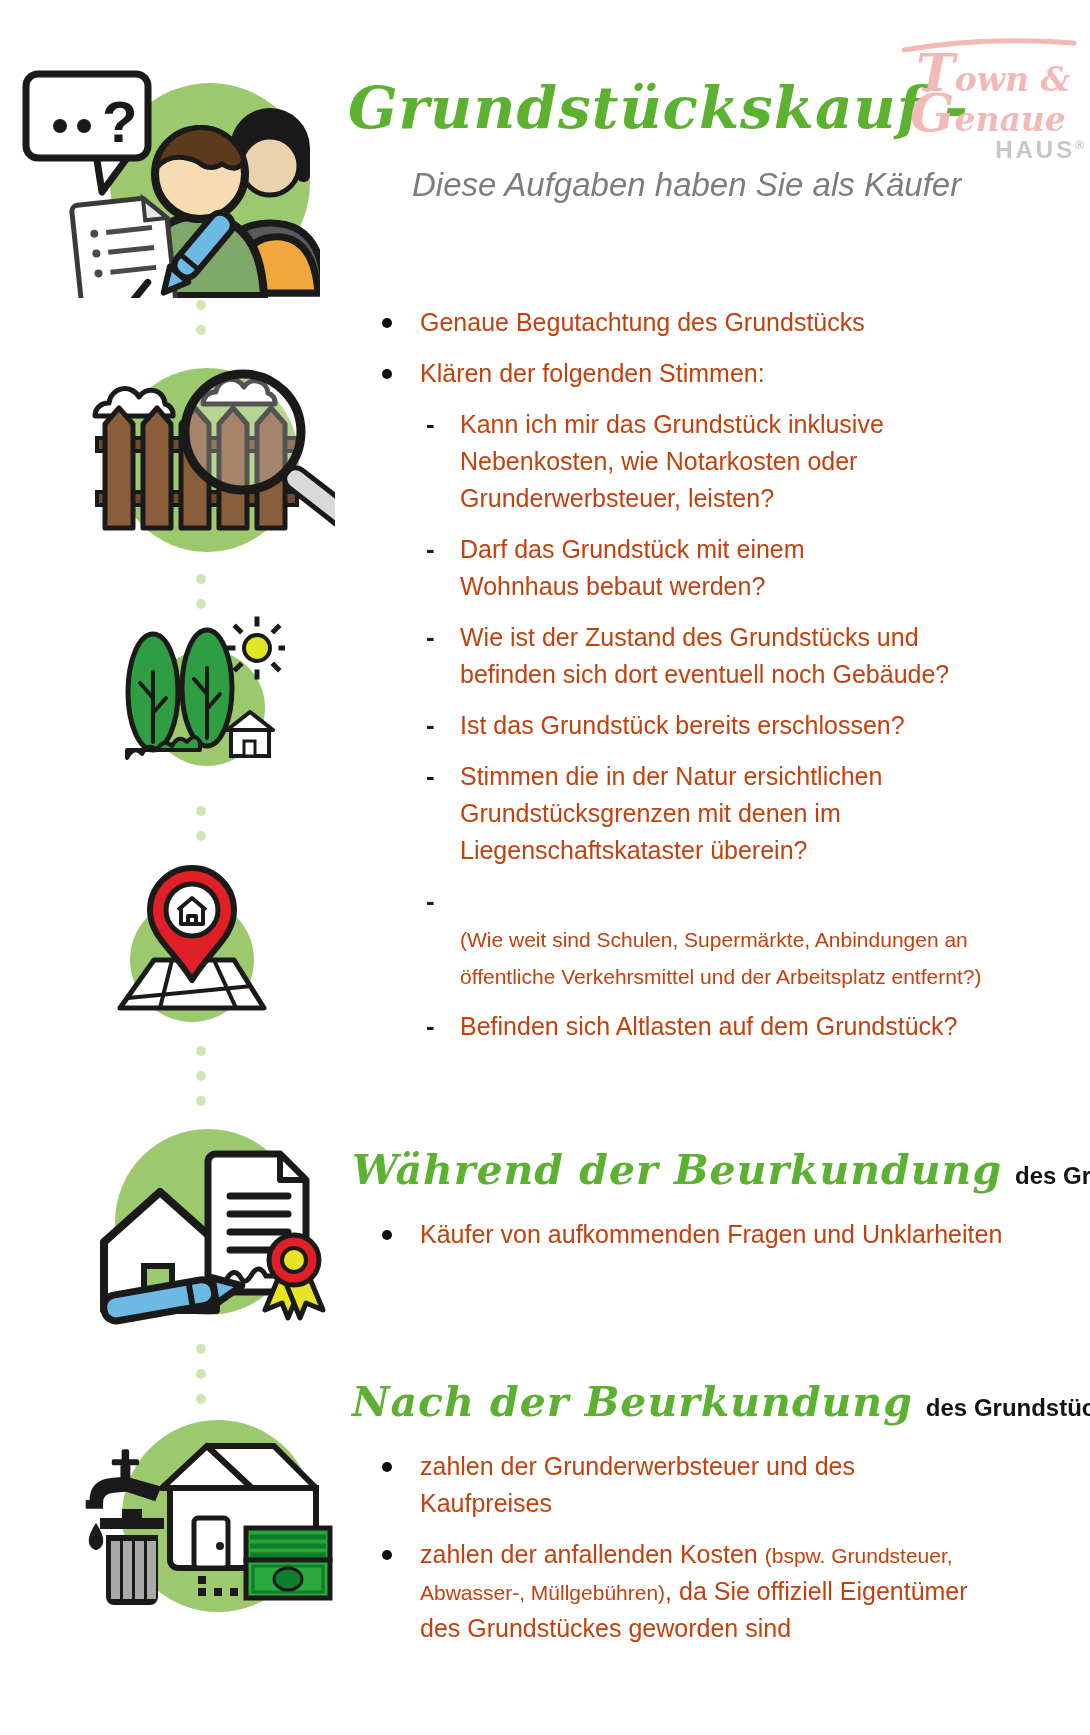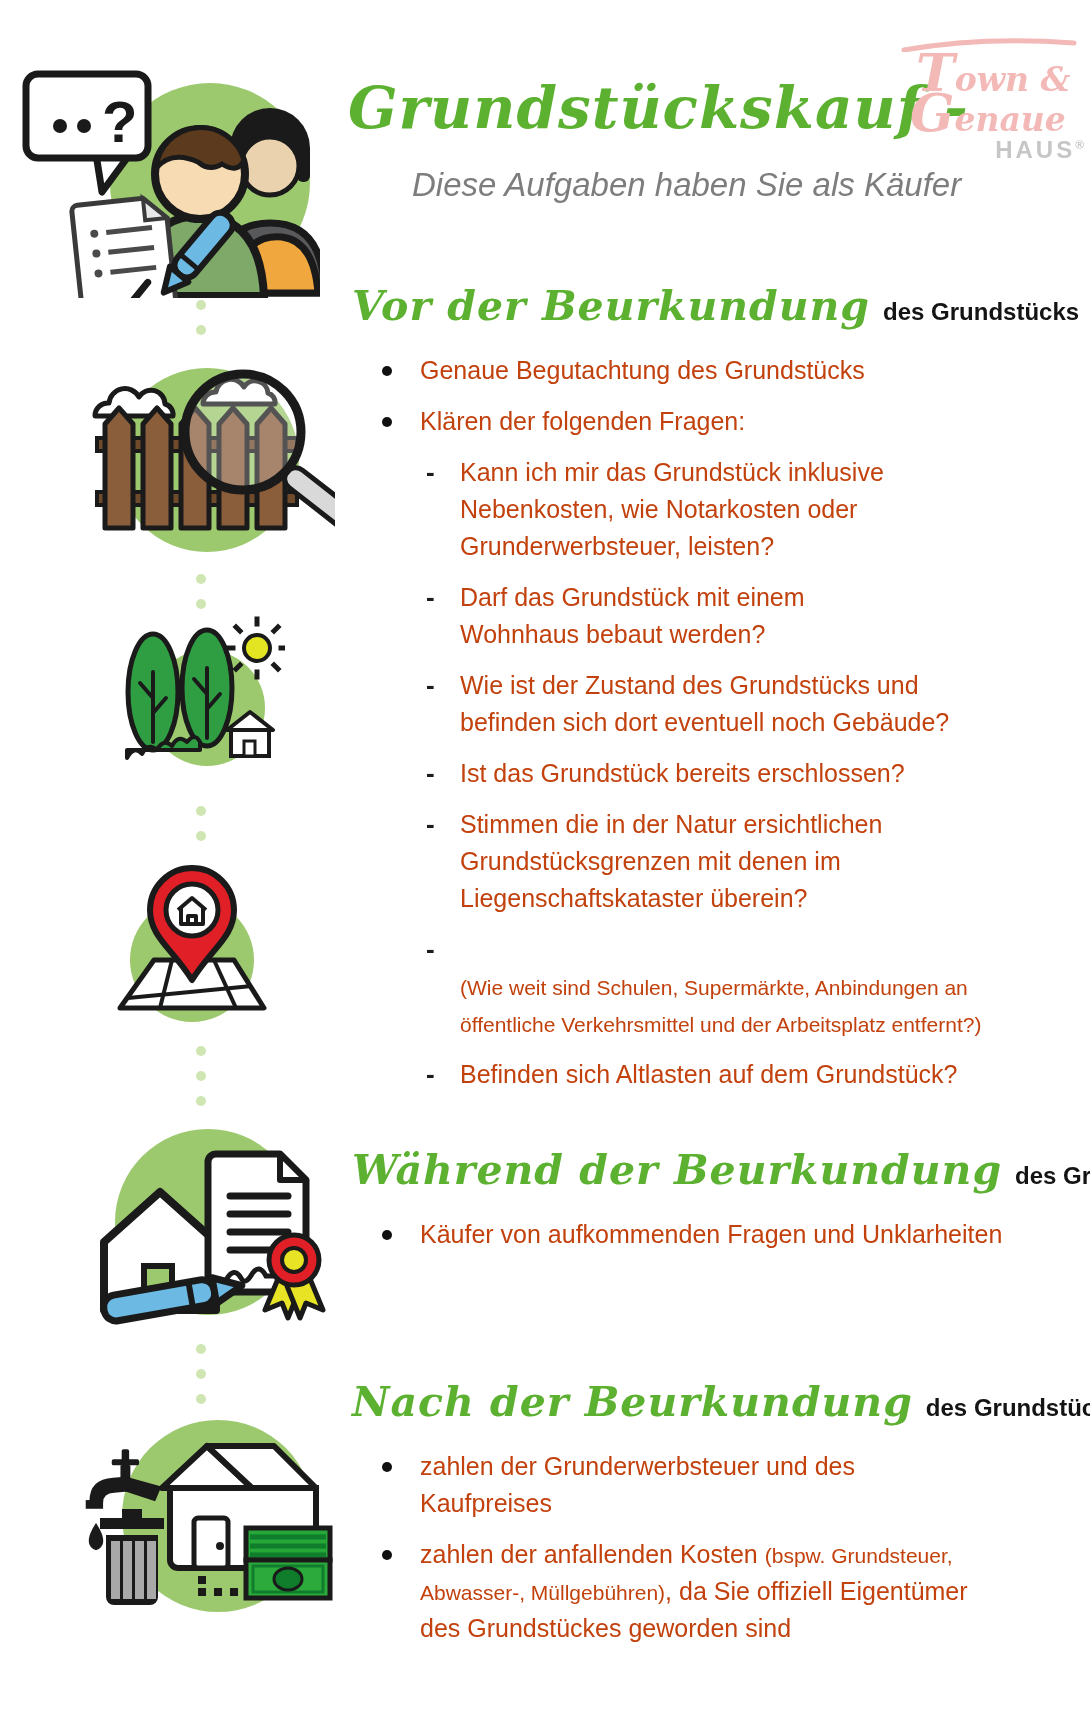--- a/index.html
+++ b/index.html
@@ -280,31 +280,28 @@
       <i></i>
       <i></i>
     </div>
   <div class="dots" id="dots-5">
       <i></i>
       <i></i>
       <i></i>
     </div>
 
   <section class="sec" id="sec-vor">
-    <h2 class="sec-head">
-      <span class="script">Vor der Beurkundung</span><span class="suffix">des Grundstücks</span>
-    </h2>
     <div class="items">
         <div class="row bullet">
           <span class="marker"></span>
           <span class="txt"><span>Genaue Begutachtung des Grundstücks</span></span>
         </div>
         <div class="row bullet">
           <span class="marker"></span>
-          <span class="txt"><span>Klären der folgenden Fragen:</span></span>
+          <span class="txt"><span>Klären der folgenden Stimmen:</span></span>
         </div>
         <div class="row dash">
           <span class="marker">-</span>
           <span class="txt"><span>Kann ich mir das Grundstück inklusive
 Nebenkosten, wie Notarkosten oder
 Grunderwerbsteuer, leisten?</span></span>
         </div>
         <div class="row dash">
           <span class="marker">-</span>
           <span class="txt"><span>Darf das Grundstück mit einem

